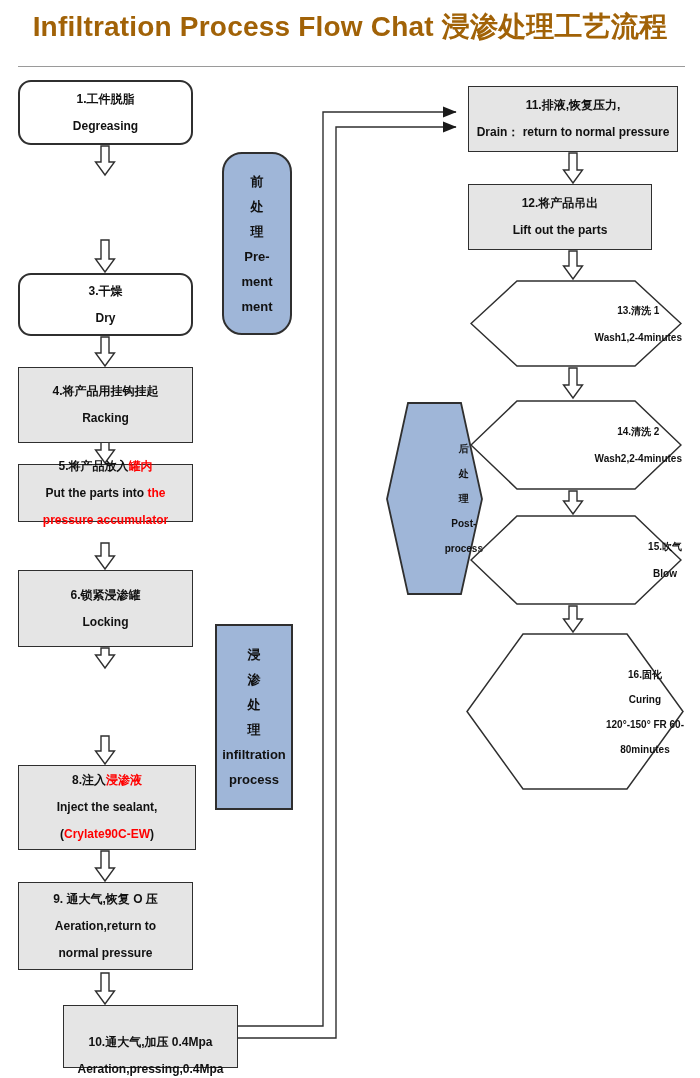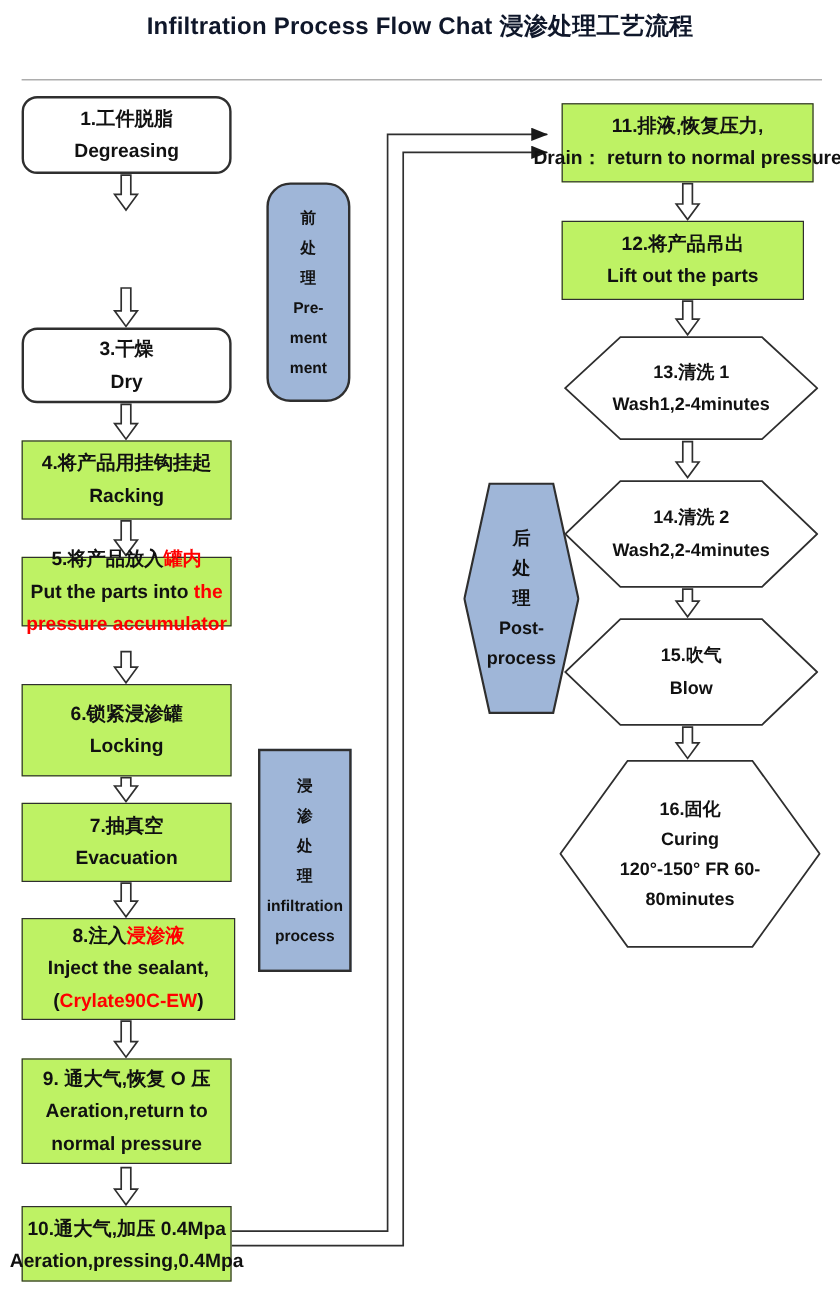--- a/index.html
+++ b/index.html
@@ -1,36 +1,36 @@
 <!DOCTYPE html>
 <html style="--accent-blue: #9FB6D8; --red: #FF0000;"><head>
 <meta charset="utf-8">
 <style>
   html,body{margin:0;padding:0;background:#ffffff;}
   .page{position:relative;width:700px;height:1078px;background:#fff;overflow:hidden;
         font-family:"Liberation Sans",sans-serif;color:#111;}
   .title{position:absolute;top:8px;left:0;width:100%;text-align:center;
-         font-size:20px;font-weight:bold;color:#0f172a;letter-spacing:.2px;}
+         font-size:28px;font-weight:bold;color:#a16207;letter-spacing:.2px;}
   .divider{position:absolute;left:18px;top:66px;width:667px;height:0;border-top:1.3px solid #9a9a9a;}
   #connector-layer{position:absolute;left:0;top:0;z-index:1;}
   .block-arrow{fill:#ffffff;stroke:#2f2f2f;stroke-width:1.4;}
   .elbow{fill:none;stroke:#2f2f2f;stroke-width:1.4;}
   .node{position:absolute;z-index:2;display:flex;flex-direction:column;justify-content:center;
-        align-items:center;text-align:center;font-weight:bold;font-size:16px;box-sizing:border-box;}
-  .rect{border:1.4px solid #2f2f2f;background:#bef264;}
+        align-items:center;text-align:center;font-weight:bold;font-size:12px;box-sizing:border-box;}
+  .rect{border:1.4px solid #2f2f2f;background:#e5e5e5;}
   .round{border:2px solid #2f2f2f;border-radius:13px;background:#fff;}
   .blue-round{background:var(--accent-blue);border:2px solid #2f2f2f;border-radius:20px;}
   .blue-rect{background:var(--accent-blue);border:2px solid #2f2f2f;}
   .label-box{font-size:13px;}
   .ln{line-height:27px;white-space:nowrap;}
   .tight .ln{line-height:25px;}
-  .top-align{justify-content:flex-start;padding-top:5px;}
+  .top-align{justify-content:flex-start;padding-top:23px;margin-left:45px;}
   .red{color:var(--red);}
   .hexwrap{position:absolute;z-index:3;display:flex;flex-direction:column;justify-content:center;
-           align-items:center;text-align:center;font-weight:bold;font-size:15px;}
+           align-items:flex-end;text-align:center;font-weight:bold;font-size:10px;}
   .hexwrap .hexsvg{position:absolute;left:0;top:0;width:100%;height:100%;}
   .hexwrap .hextext{position:relative;z-index:1;}
   .bluehex{z-index:2;}
 </style>
 </head>
 <body>
 
 <div class="page">
 
   <div class="title">Infiltration Process Flow Chat 浸渗处理工艺流程</div>
@@ -64,40 +64,36 @@
     <div class="ln">1.工件脱脂</div>
     <div class="ln">Degreasing</div>
   </div>
 
 
   <div class="node round" style="left:18px;top:273px;width:175px;height:63px">
     <div class="ln">3.干燥</div>
     <div class="ln">Dry</div>
   </div>
 
-  <div class="node rect" style="left:18px;top:367px;width:175px;height:66px">
+  <div class="node rect" style="left:18px;top:367px;width:175px;height:76px">
     <div class="ln">4.将产品用挂钩挂起</div>
     <div class="ln">Racking</div>
   </div>
 
   <div class="node rect" style="left:18px;top:464px;width:175px;height:58px">
     <div class="ln"><span>5.将产品放入</span><span class="red">罐内</span></div>
     <div class="ln"><span>Put the parts into </span><span class="red">the</span></div>
     <div class="ln red">pressure accumulator</div>
   </div>
 
   <div class="node rect" style="left:18px;top:570px;width:175px;height:77px">
     <div class="ln">6.锁紧浸渗罐</div>
     <div class="ln">Locking</div>
   </div>
 
-  <div class="node rect" style="left:18px;top:669px;width:175px;height:66px">
-    <div class="ln">7.抽真空</div>
-    <div class="ln">Evacuation</div>
-  </div>
 
   <div class="node rect" style="left:18px;top:765px;width:178px;height:85px">
     <div class="ln"><span>8.注入</span><span class="red">浸渗液</span></div>
     <div class="ln">Inject the sealant,</div>
     <div class="ln"><span>(</span><span class="red">Crylate90C-EW</span><span>)</span></div>
   </div>
 
   <div class="node rect" style="left:18px;top:882px;width:175px;height:88px">
     <div class="ln">9. 通大气,恢复 O 压</div>
     <div class="ln">Aeration,return to</div>
@@ -138,21 +134,21 @@
       <div class="ln">Post-</div>
       <div class="ln">process</div>
     </div>
   </div>
 
   <div class="node rect" style="left:468px;top:86px;width:210px;height:66px">
     <div class="ln">11.排液,恢复压力,</div>
     <div class="ln">Drain： return to normal pressure</div>
   </div>
 
-  <div class="node rect" style="left:468px;top:184px;width:202px;height:66px">
+  <div class="node rect" style="left:468px;top:184px;width:184px;height:66px">
     <div class="ln">12.将产品吊出</div>
     <div class="ln">Lift out the parts</div>
   </div>
 
   <div class="hexwrap" style="left:470px;top:280px;width:212px;height:87px">
     <svg class="hexsvg" viewBox="0 0 212 87" preserveAspectRatio="none">
       <polygon points="47,1 165,1 211,43.5 165,86 47,86 1,43.5" fill="none" stroke="#2f2f2f" stroke-width="1.5"></polygon>
     </svg>
     <div class="hextext">
       <div class="ln">13.清洗 1</div>

